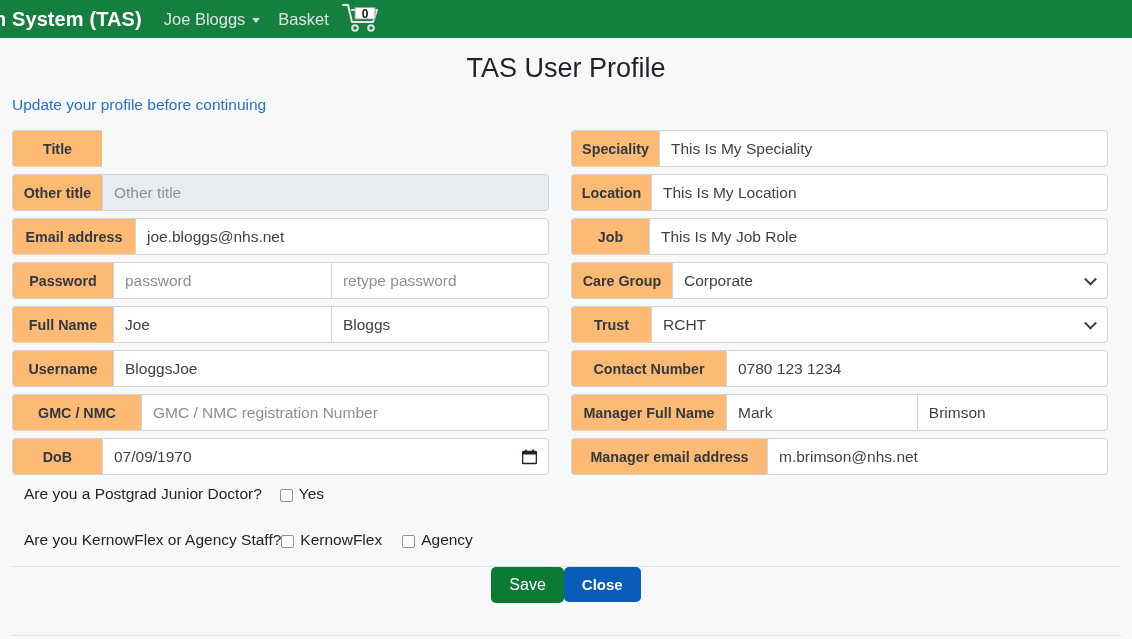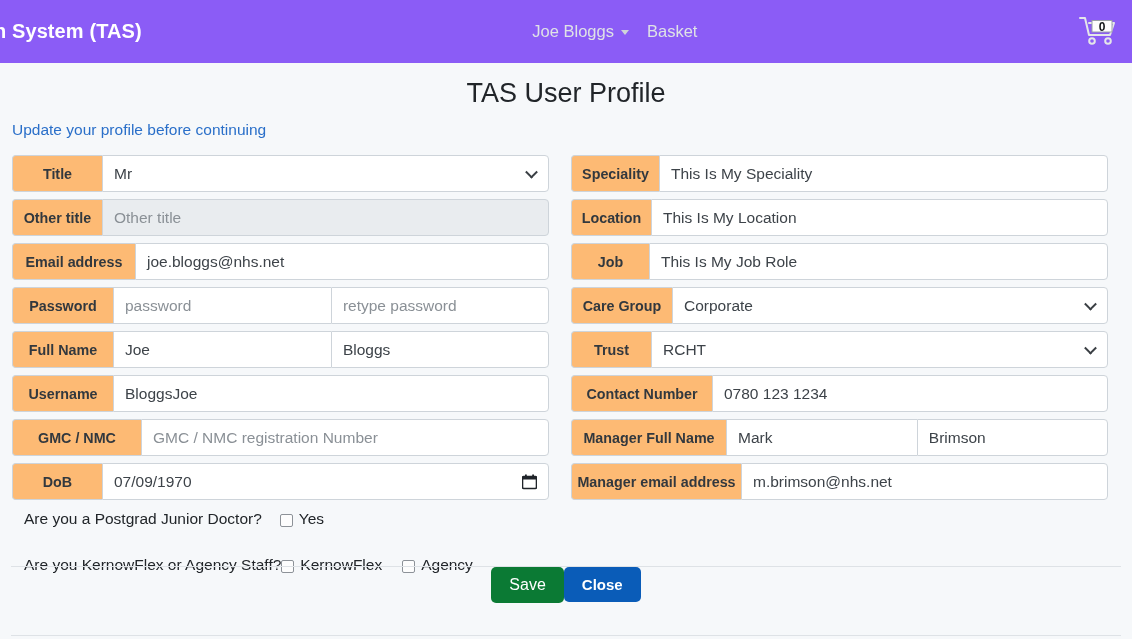--- a/index.html
+++ b/index.html
@@ -9,27 +9,26 @@
     height: 639px;
     background: #f6f8fa;
     font-family: "Liberation Sans", sans-serif;
     font-size: 16px;
     color: #212529;
     overflow: hidden;
   }
 
   
   .navbar {
-    height: 63px;
-    background: #8b5cf6;
+    height: 38px;
+    background: #15803d;
     display: flex;
     align-items: center;
     padding: 0 12px 0 0;
     overflow: hidden;
-    justify-content: space-between;
   }
   .brand {
     color: #ffffff;
     font-size: 20px;
     font-weight: bold;
     white-space: nowrap;
     margin-left: -6px;
     letter-spacing: .1px;
   }
   .nav-links {
@@ -239,24 +238,20 @@
 
 <h1 class="page-title">TAS User Profile</h1>
 <div class="subtitle">Update your profile before continuing</div>
 
 <div class="form-area">
 
   <div class="col">
 
     <div class="row">
       <div class="lbl" style="width:90px">Title</div>
-      <div class="ctl select">
-        <span>Mr</span>
-        <span class="chev"></span>
-      </div>
     </div>
 
     <div class="row">
       <div class="lbl" style="width:90px">Other title</div>
       <div class="ctl disabled placeholder">Other title</div>
     </div>
 
     <div class="row">
       <div class="lbl" style="width:123px">Email address</div>
       <div class="ctl">joe.bloggs@nhs.net</div>
@@ -345,32 +340,32 @@
 
     <div class="row">
       <div class="lbl" style="width:80px">Trust</div>
       <div class="ctl select">
         <span>RCHT</span>
         <span class="chev"></span>
       </div>
     </div>
 
     <div class="row">
-      <div class="lbl" style="width:141px">Contact Number</div>
+      <div class="lbl" style="width:155px">Contact Number</div>
       <div class="ctl">0780 123 1234</div>
     </div>
 
     <div class="row">
       <div class="lbl" style="width:155px">Manager Full Name</div>
       <div class="ctl mid">Mark</div>
       <div class="ctl last">Brimson</div>
     </div>
 
     <div class="row">
-      <div class="lbl" style="width:170px">Manager email address</div>
+      <div class="lbl" style="width:196px">Manager email address</div>
       <div class="ctl">m.brimson@nhs.net</div>
     </div>
   </div>
 </div>
 
 <div class="footer">
   <div class="hr"></div>
   <div class="btn-bar">
     <button class="btn btn-save">Save</button>
     <button class="btn btn-close">Close</button>

